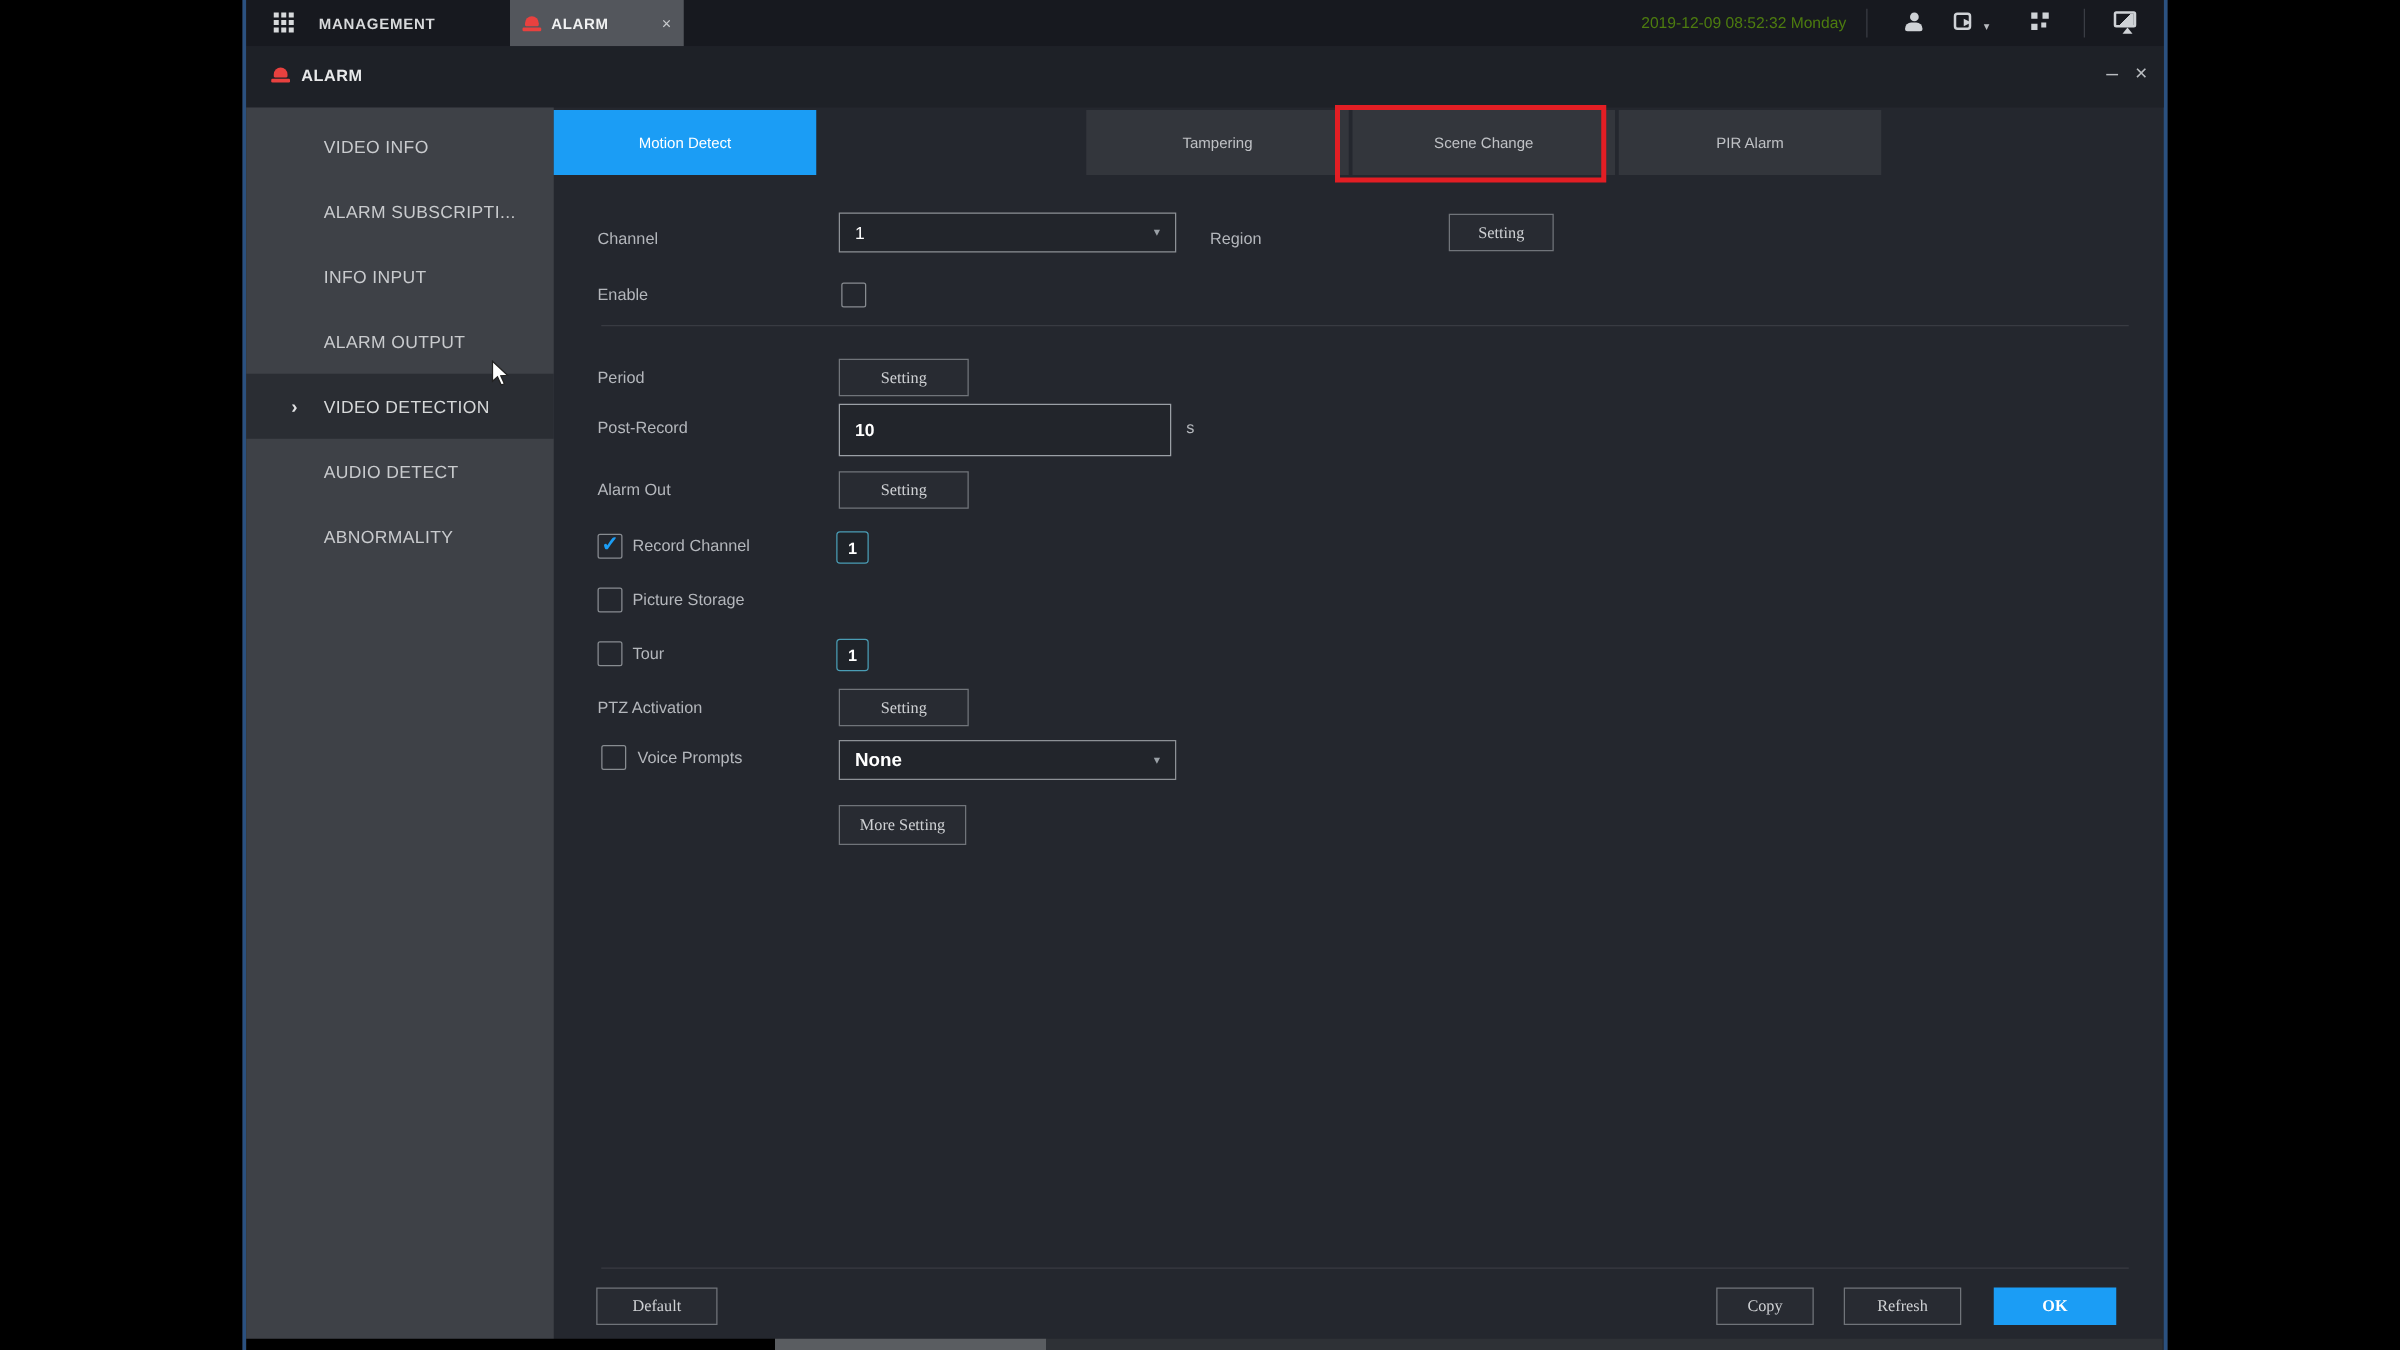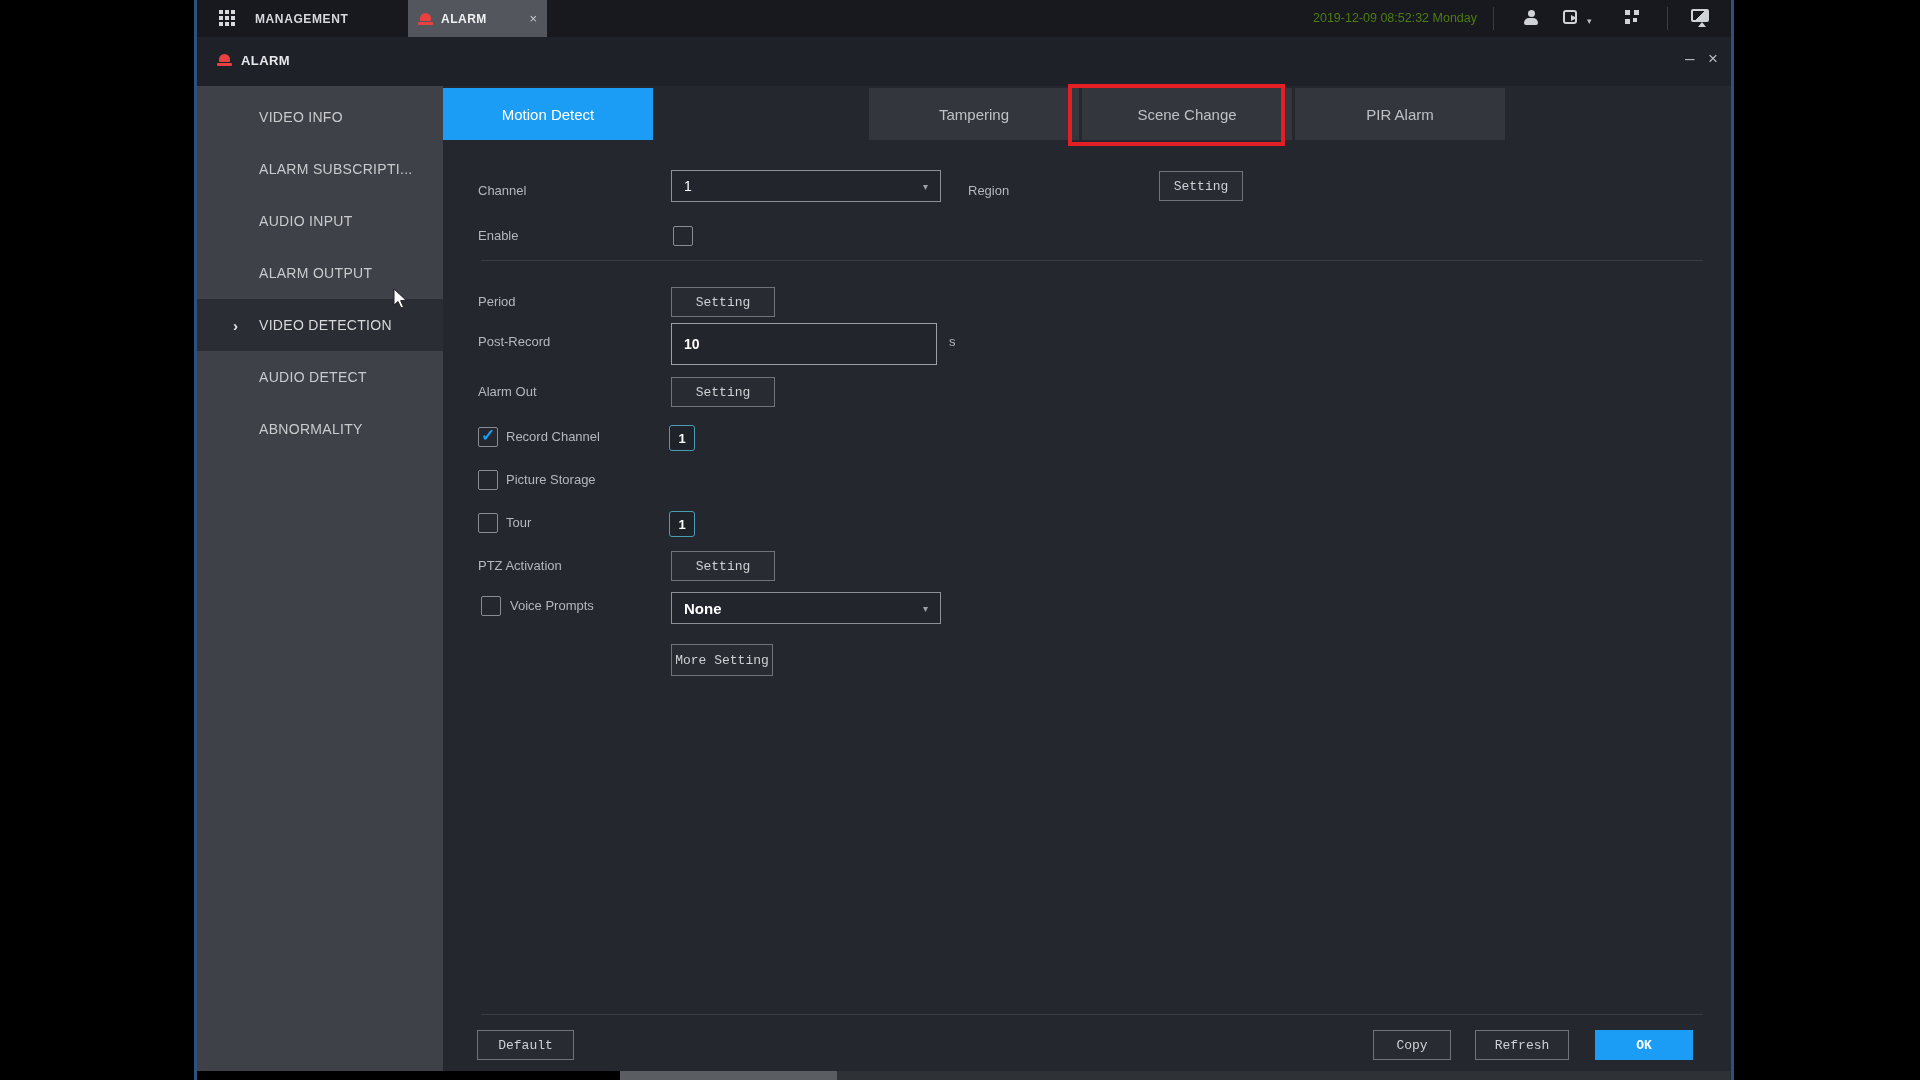--- a/index.html
+++ b/index.html
@@ -56,32 +56,32 @@
     letter-spacing:.4px;color:#e8e9ea;}
   .win-ctl{position:absolute;top:12px;font-size:17px;color:#b9bcc0;line-height:20px;}
   
   .sidebar{position:absolute;left:0;top:86px;width:246px;height:994px;background:#3e4147;}
   .side-item{position:absolute;left:0;width:246px;height:52px;display:flex;align-items:center;
     padding-left:62px;font-size:14px;letter-spacing:.3px;color:#c9cbce;white-space:nowrap;}
   .side-item.sel{background:#2a2d33;color:#d7d9da;}
   .side-arrow{position:absolute;left:36px;font-size:15px;font-weight:bold;color:#e2e3e5;}
   
   .tab{position:absolute;top:88px;width:210px;height:52px;background:#33363c;
-    display:flex;align-items:center;justify-content:center;font-size:15px;color:#bfc1c5;}
+    display:flex;align-items:center;justify-content:center;font-size:12px;color:#bfc1c5;}
   .tab.active{background:var(--accent);color:#fff;}
   .red-box{position:absolute;left:871px;top:84px;width:217px;height:62px;
     border:4px solid var(--red);z-index:30;pointer-events:none;}
   
   .flabel{position:absolute;font-size:13px;color:#b4b7bc;line-height:18px;white-space:nowrap;}
   .select{position:absolute;background:#22252b;border:1px solid #8d9196;color:#fff;
     display:flex;align-items:center;padding:0 12px;font-size:14px;}
   .select .caret{margin-left:auto;font-size:10px;color:#9aa0a6;}
   .btn{position:absolute;background:#282b32;border:1px solid #70747a;color:#cfd1d4;
     font-size:13px;display:flex;align-items:center;justify-content:center;
-    font-family:Liberation Mono, monospace;}
+    font-family:Liberation Serif, serif;}
   .btn.blue{background:var(--accent);border:none;color:#fff;font-weight:bold;}
   .tinput{position:absolute;background:#22252b;border:1px solid #9ba0a6;color:#fff;
     font-size:14px;font-weight:bold;display:flex;align-items:center;padding:0 12px;}
   .cbox{position:absolute;width:20px;height:20px;border:1px solid #888c91;border-radius:2px;
     background:transparent;}
   .cbox .check{position:absolute;left:2px;top:-3px;font-size:17px;font-weight:bold;
     color:var(--accent);}
   .chip{position:absolute;width:26px;height:26px;border:1px solid var(--chip);border-radius:3px;
     background:#1f2329;color:#fff;font-size:13px;font-weight:bold;
     display:flex;align-items:center;justify-content:center;}
@@ -122,21 +122,21 @@
   </div>
 
   <div class="sidebar">
     <div class="side-item" style="top:5px">
         <span>VIDEO INFO</span>
       </div>
     <div class="side-item" style="top:57px">
         <span>ALARM SUBSCRIPTI...</span>
       </div>
     <div class="side-item" style="top:109px">
-        <span>AUDIO INPUT</span>
+        <span>INFO INPUT</span>
       </div>
     <div class="side-item" style="top:161px">
         <span>ALARM OUTPUT</span>
       </div>
     <div class="side-item sel" style="top:213px">
       <span class="side-arrow">›</span>
       <span>VIDEO DETECTION</span>
     </div>
     <div class="side-item" style="top:265px">
         <span>AUDIO DETECT</span>

